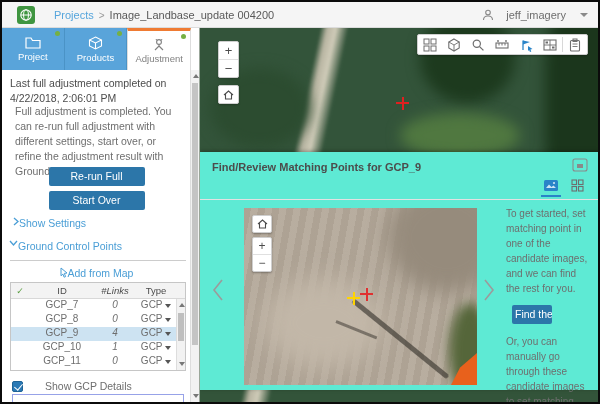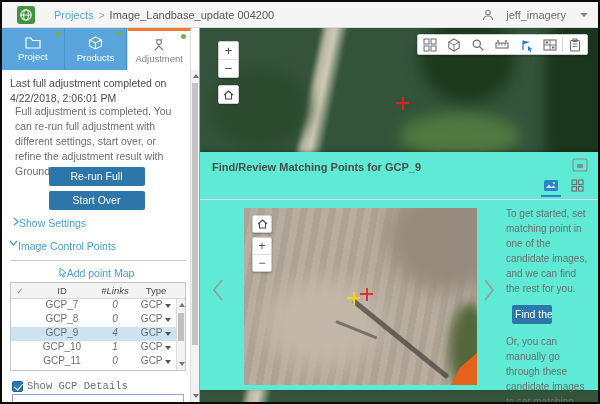--- a/index.html
+++ b/index.html
@@ -48,21 +48,21 @@
   .c-links { width:40px; text-align:center;font-style:italic; }
   .c-type  { width:42px; text-align:center; }
   .check-glyph { color:#5a9e42; font-size:9px; }
   .dd-arrow { width:0; height:0; border-left:3.5px solid transparent; border-right:3.5px solid transparent; border-top:4px solid #555; display:inline-block; cursor:pointer; }
   .t-scroll { position:absolute; right:0; top:16px; bottom:0; width:9px; background:#f2f2f2; border-left:1px solid #ddd; }
   .t-scroll .thumb { position:absolute; left:1px; right:1px; top:14px; height:28px; background:#bfbfbf; }
   .sb-arrow-up, .sb-arrow-dn { position:absolute; left:2px; width:0; height:0; border-left:3px solid transparent; border-right:3px solid transparent; }
   .sb-arrow-up { top:4px; border-bottom:4px solid #777; }
   .sb-arrow-dn { bottom:4px; border-top:4px solid #777; }
 
-  .gcp-check-row { position:absolute; top:310px; left:10px; display:flex; align-items:center; gap:4px; cursor:pointer;font-family:Liberation Mono, monospace; }
+  .gcp-check-row { position:absolute; top:310px; left:10px; display:flex; align-items:center; gap:22px; cursor:pointer; }
   .checkbox { width:11px; height:11px; background:#2a79b5; border:1px solid #1f6396; border-radius:2px; position:relative; }
   .checkbox:after { content:""; position:absolute; left:2.5px; top:0.5px; width:4px; height:7px; border:solid #fff; border-width:0 1.5px 1.5px 0; transform:rotate(40deg); }
   .photo-box { position:absolute; top:324px; left:10px; right:7px; height:120px; border:1px solid #97a2e8; background:#fff; text-align:center; }
 
   
   .lp-scroll { position:absolute; right:0; top:0; width:9px; bottom:0; background:#f2f2f2; border-left:1px solid #ddd; }
   .lp-scroll .thumb { position:absolute; left:1px; right:1px; top:13px; height:262px; background:#c4c4c4; }
 
   
   .map { position:absolute; left:198px; top:26px; right:0; bottom:0; background:#33543a; overflow:hidden; cursor:crosshair; }
@@ -178,31 +178,31 @@
         <svg width="6" height="9" viewBox="0 0 6 9">
               <polyline points="1,1 5,4.5 1,8" fill="none" stroke="#4a9ed6" stroke-width="1.3"></polyline>
             </svg>
         <span>Show Settings</span>
       </div>
 
       <div class="link-blue gcp-header">
         <svg width="9" height="6" viewBox="0 0 9 6">
               <polyline points="1,1 4.5,5 8,1" fill="none" stroke="#4a9ed6" stroke-width="1.3"></polyline>
             </svg>
-        <span>Image Control Points</span>
+        <span>Ground Control Points</span>
       </div>
 
       <div class="hdivider"></div>
 
       <div class="gcp-links">
         <span class="link-blue">
           <svg width="8" height="11" viewBox="0 0 8 11">
                 <path d="M1 1 L7 6 L4.3 6.4 L5.6 9.6 L4.1 10.2 L2.9 7.1 L1 8.8 Z" fill="none" stroke="#4a9ed6" stroke-width="1"></path>
               </svg>
-          <span>Add point Map</span>
+          <span>Add from Map</span>
         </span>
       </div>
 
       <div class="gcp-table">
         <div class="t-head">
           <span class="c-check check-glyph">✓</span>
           <span class="c-id">ID</span>
           <span class="c-links">#Links</span>
           <span class="c-type">Type</span>
         </div>

